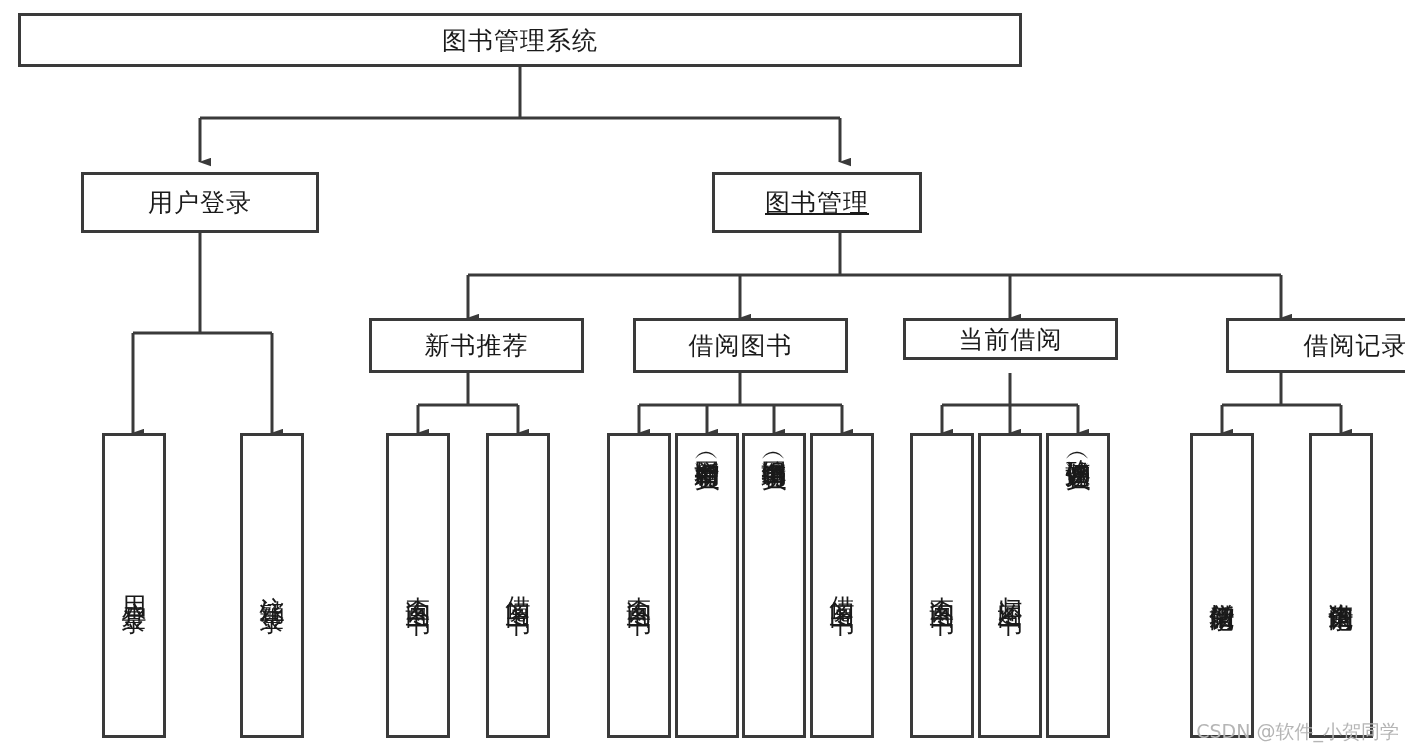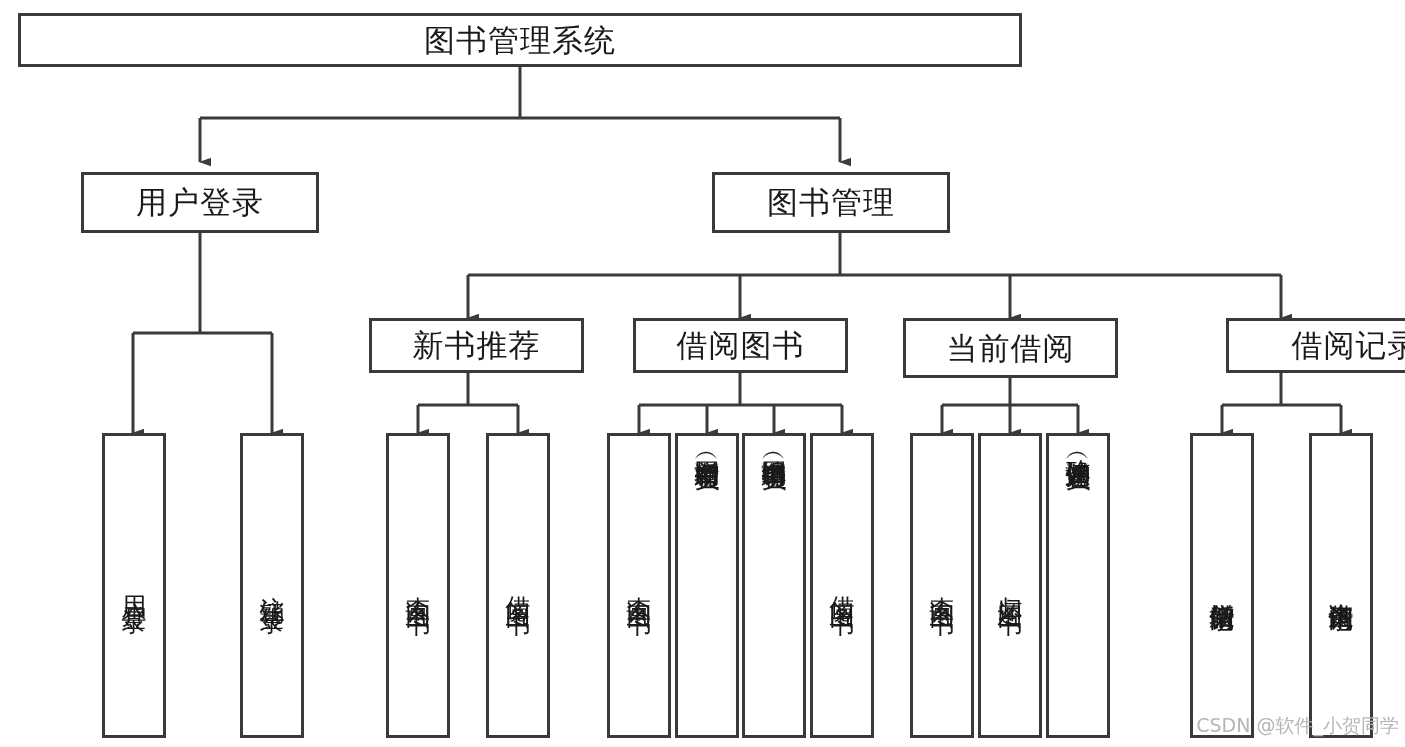--- a/index.html
+++ b/index.html
@@ -30,21 +30,21 @@
     box-sizing: border-box;
     background: #ffffff;
     border: 3px solid #3a3a3a;
     display: flex;
     align-items: center;
     justify-content: center;
     color: #1a1a1a;
     line-height: 1.0;
   }
   .node.horiz {
-    font-size: 31px;
+    font-size: 25px;
     letter-spacing: 1px;
     justify-content: center;
   }
   .node.vert {
     font-size: 25px;
   }
   .node.vert .vlabel {
     writing-mode: vertical-rl;
     text-orientation: upright;
     letter-spacing: 5px;
@@ -55,21 +55,21 @@
   .node.vert.tight .vlabel {
     letter-spacing: 1px;
   }
   .node.vert.top-align {
     align-items: flex-start;
     padding-top: 4px;
   }
   #watermark {
     position: absolute;
     right: 6px;
-    bottom: 8px;
+    bottom: 2px;
     font-size: 19px;
     color: #b5b5b5;
     white-space: nowrap;
     font-family: "DejaVu Sans", "Liberation Sans", sans-serif;
   }
 </style>
 </head>
 <body>
 
 <div id="canvas">
@@ -124,31 +124,31 @@
     </g>
   </svg>
 
   <div class="node horiz" style="left:18px; top:13px; width:1004px; height:54px;">
     <span>图书管理系统</span>
   </div>
 
   <div class="node horiz" style="left:81px; top:172px; width:238px; height:61px;">
     <span>用户登录</span>
   </div>
-  <div class="node horiz" style="left:712px; top:172px; width:238px; height:61px;">
+  <div class="node horiz" style="left:712px; top:172px; width:210px; height:61px;text-decoration:underline;">
     <span>图书管理</span>
   </div>
 
   <div class="node horiz" style="left:361px; top:318px; width:215px; height:55px;margin-left:8px;">
     <span>新书推荐</span>
   </div>
   <div class="node horiz" style="left:633px; top:318px; width:215px; height:55px;">
     <span>借阅图书</span>
   </div>
-  <div class="node horiz" style="left:903px; top:318px; width:215px; height:60px;">
+  <div class="node horiz" style="left:903px; top:318px; width:215px; height:42px;">
     <span>当前借阅</span>
   </div>
   <div class="node horiz" style="left:1226px; top:318px; width:215px; height:55px;padding-left:44px;">
     <span>借阅记录</span>
   </div>
 
   <div class="node vert" style="left:102px; top:433px; width:64px; height:305px;">
     <span class="vlabel">用户登录</span>
   </div>
   <div class="node vert" style="left:240px; top:433px; width:64px; height:305px;">

